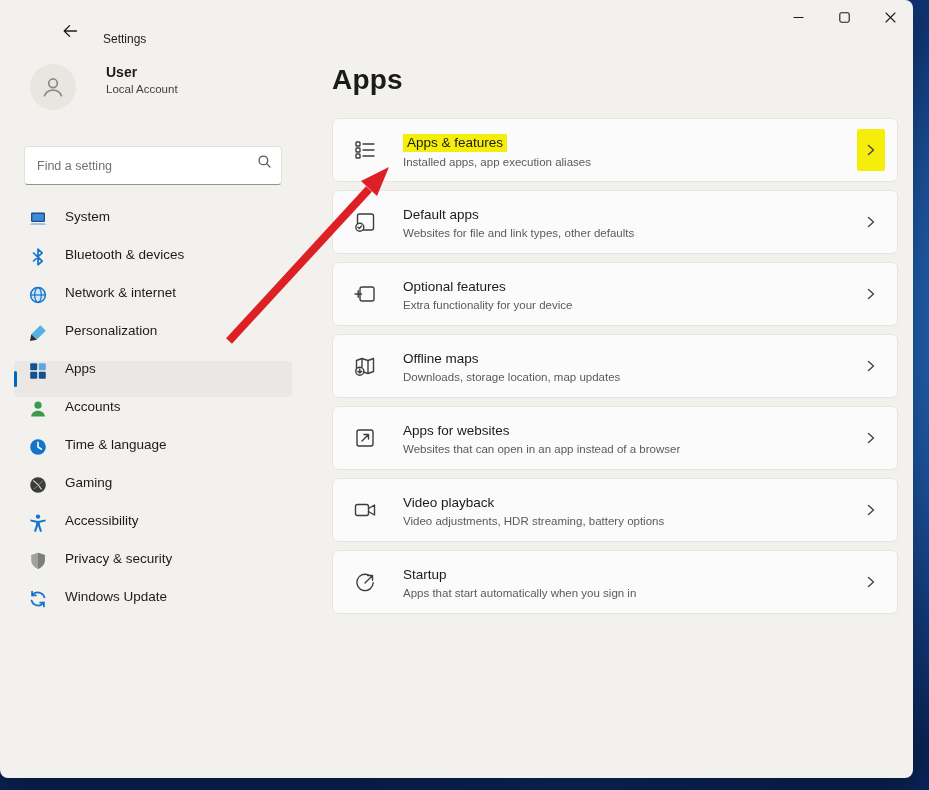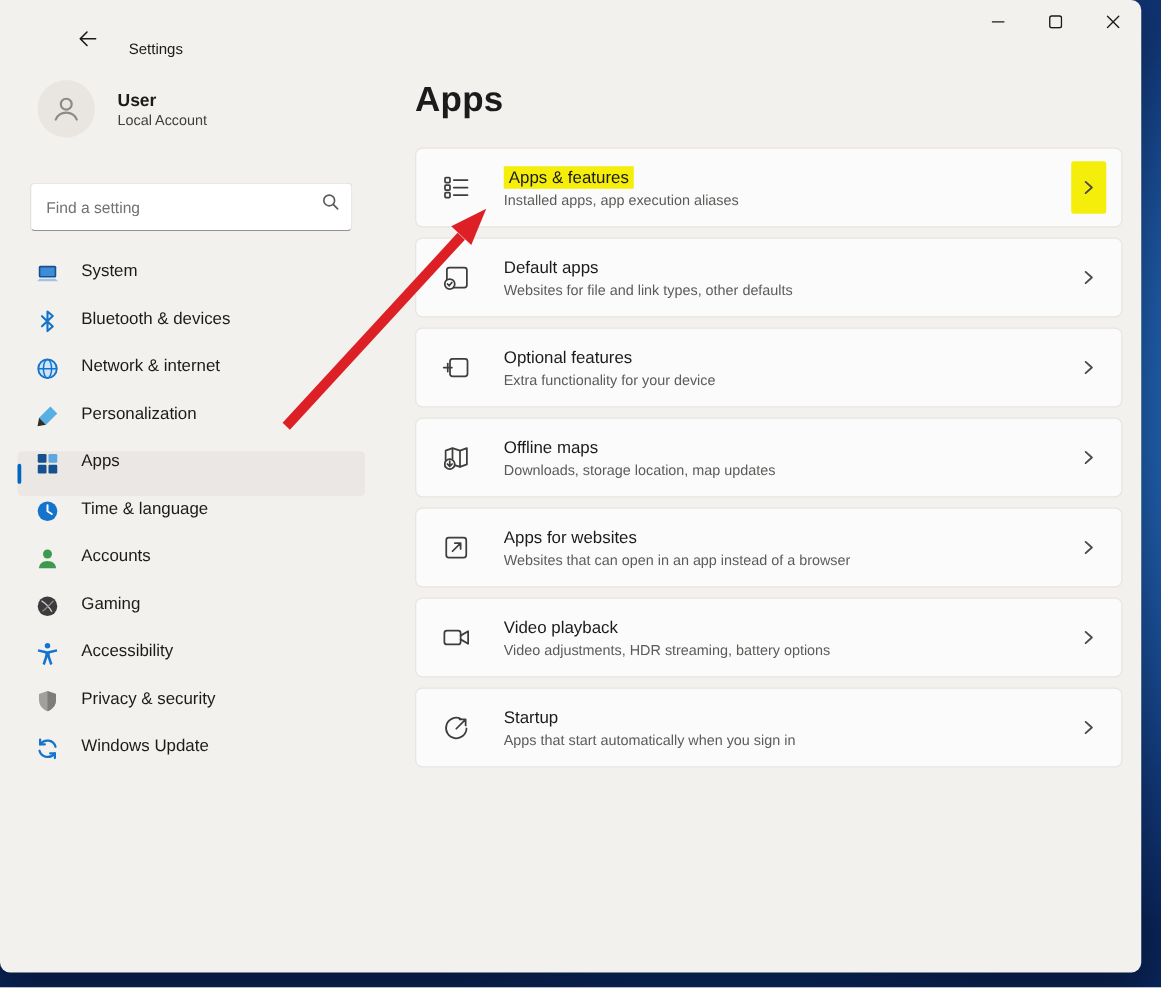--- a/index.html
+++ b/index.html
@@ -20,21 +20,21 @@
 
   
   .titlebar{ position:absolute; top:0; left:0; right:0; height:46px; display:flex; align-items:flex-end;margin-left:41px; }
   .back-btn{ width:30px; height:30px; margin-left:14px; display:flex; align-items:center; justify-content:center; border-radius:4px; }
   .win-title{ margin-left:18px; font-size:12px; }
   .win-controls{ position:absolute; right:0; top:0; display:flex; }
   .win-btn{ width:46px; height:34px; display:flex; align-items:center; justify-content:center; }
 
   
   .sidebar{ position:absolute; top:46px; left:0; width:306px; bottom:0; }
-  .user-block{ display:flex; align-items:center; gap:18px; padding:18px 0 16px 30px; }
+  .user-block{ display:flex; gap:30px; padding:18px 0 16px 30px; }
   .avatar{ width:46px; height:46px; border-radius:50%; background:#e9e6e2; display:flex; align-items:center; justify-content:center; }
   .user-name{ font-size:14px; font-weight:700; }
   .user-sub{ font-size:11.5px; color:#3f3f3f; margin-top:3px; }
 
   .searchbox{ position:relative; margin:20px 24px 0 24px; }
   .searchbox input{
     width:100%; height:39px; border:1px solid #e3e1de; border-bottom:1px solid #939393;
     border-radius:4px; background:#fff; padding:0 32px 0 12px; font-size:12.5px; color:#333; font-family:inherit;
   }
   .searchbox input::placeholder{ color:#727272; }
@@ -190,35 +190,35 @@
                 <rect x="2.2" y="10.8" width="7" height="7" rx="1" fill="#16508f"></rect>
                 <rect x="10.8" y="10.8" width="7" height="7" rx="1" fill="#16508f"></rect>
               </svg>
           </span>
           <span>Apps</span>
         </div>
 
         <div class="nav-item">
           <span class="nav-icon">
             <svg viewBox="0 0 20 20" width="20" height="20">
+                <circle cx="10" cy="6.2" r="3.6" fill="#3d9950"></circle>
+                <path d="M3.2 17.6 c0-3.6 3-5.8 6.8-5.8 s6.8 2.2 6.8 5.8 z" fill="#3d9950"></path>
+              </svg>
+          </span>
+          <span>Accounts</span>
+        </div>
+
+        <div class="nav-item">
+          <span class="nav-icon">
+            <svg viewBox="0 0 20 20" width="20" height="20">
                 <circle cx="10" cy="10" r="7.8" fill="#1474cc"></circle>
                 <path d="M10 5.2 V10 l3.4 2.2" stroke="#fff" stroke-width="1.6" fill="none" stroke-linecap="round" stroke-linejoin="round"></path>
               </svg>
           </span>
           <span>Time &amp; language</span>
-        </div>
-
-        <div class="nav-item">
-          <span class="nav-icon">
-            <svg viewBox="0 0 20 20" width="20" height="20">
-                <circle cx="10" cy="6.2" r="3.6" fill="#3d9950"></circle>
-                <path d="M3.2 17.6 c0-3.6 3-5.8 6.8-5.8 s6.8 2.2 6.8 5.8 z" fill="#3d9950"></path>
-              </svg>
-          </span>
-          <span>Accounts</span>
         </div>
 
         <div class="nav-item">
           <span class="nav-icon">
             <svg viewBox="0 0 20 20" width="20" height="20">
                 <circle cx="10" cy="10" r="7.8" fill="#3c3c3c"></circle>
                 <path d="M5.2 5.6 c3 2 6.4 5.4 8.3 8.8" stroke="#cfcfcf" stroke-width="1.2" fill="none"></path>
                 <path d="M14.8 5.6 c-2 2.2-5.4 5.8-8.8 8.4" stroke="#8a8a8a" stroke-width="1" fill="none"></path>
               </svg>
           </span>

